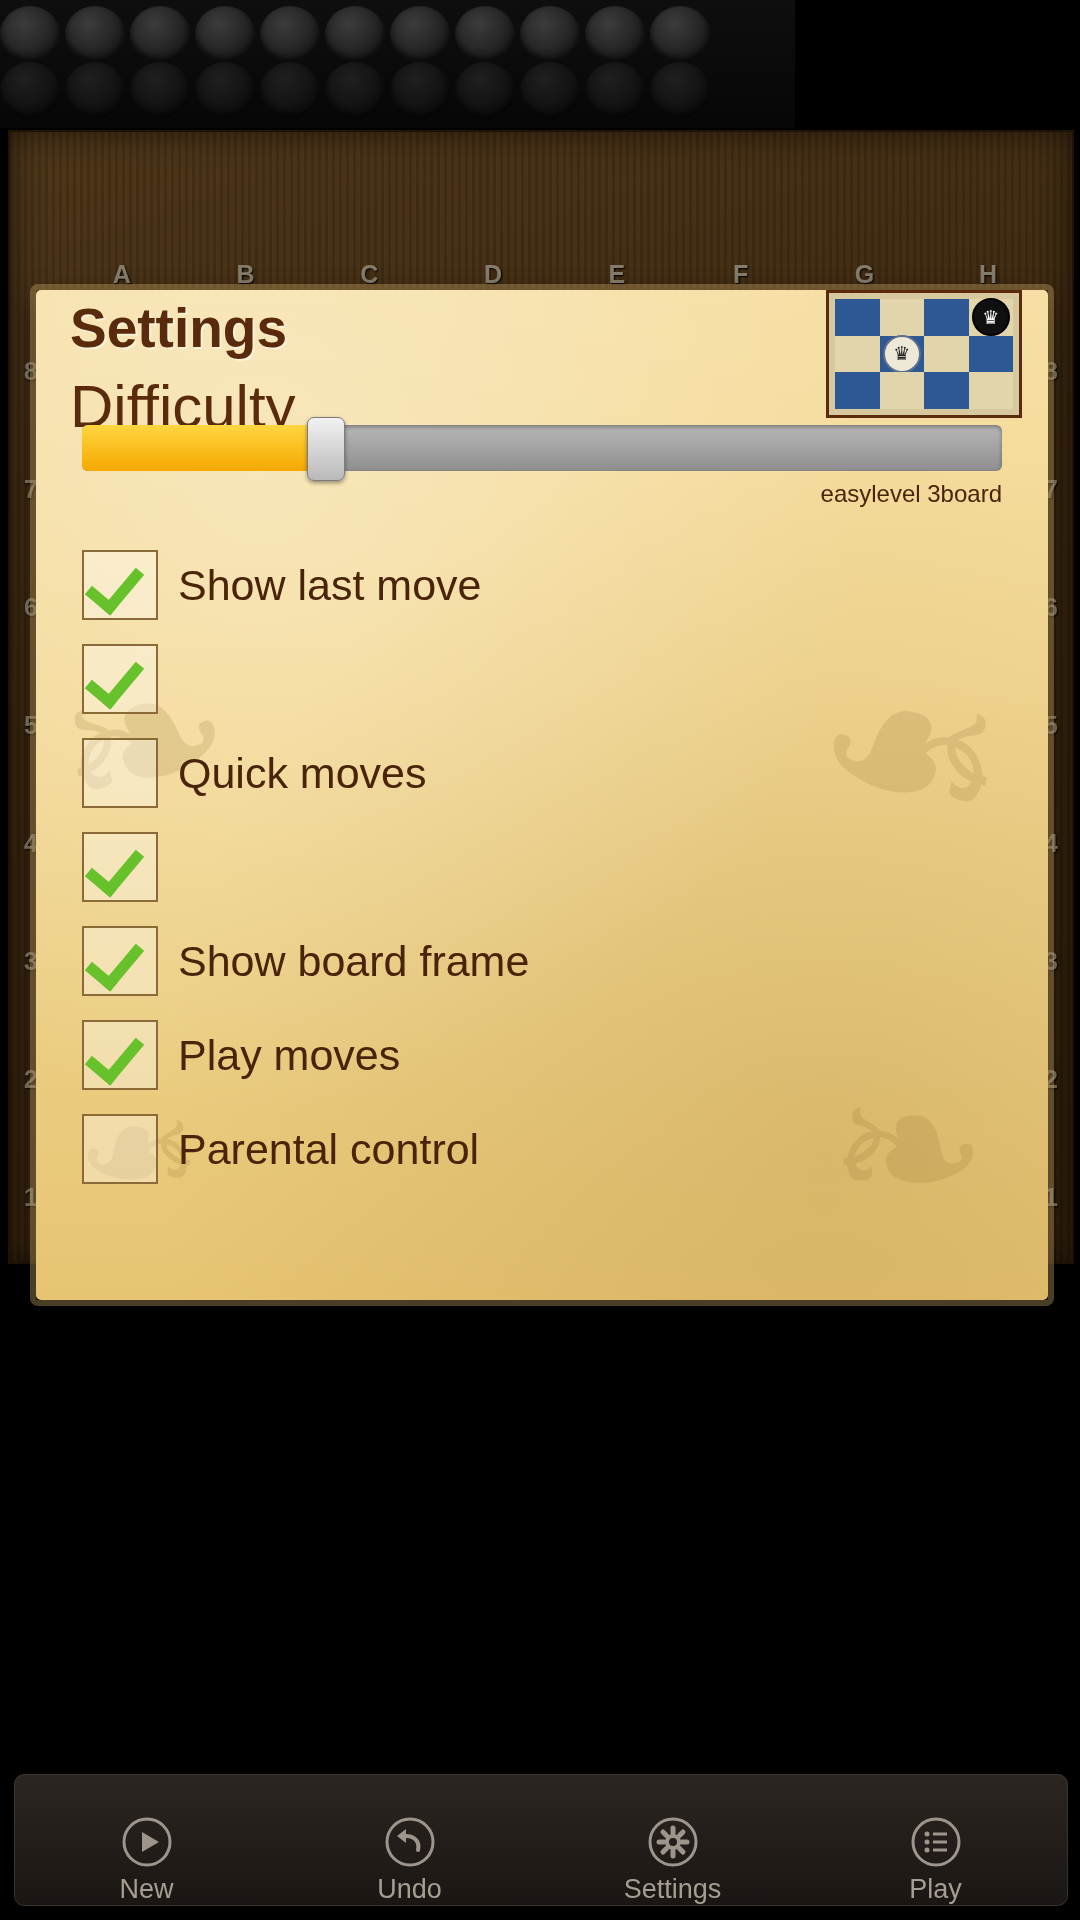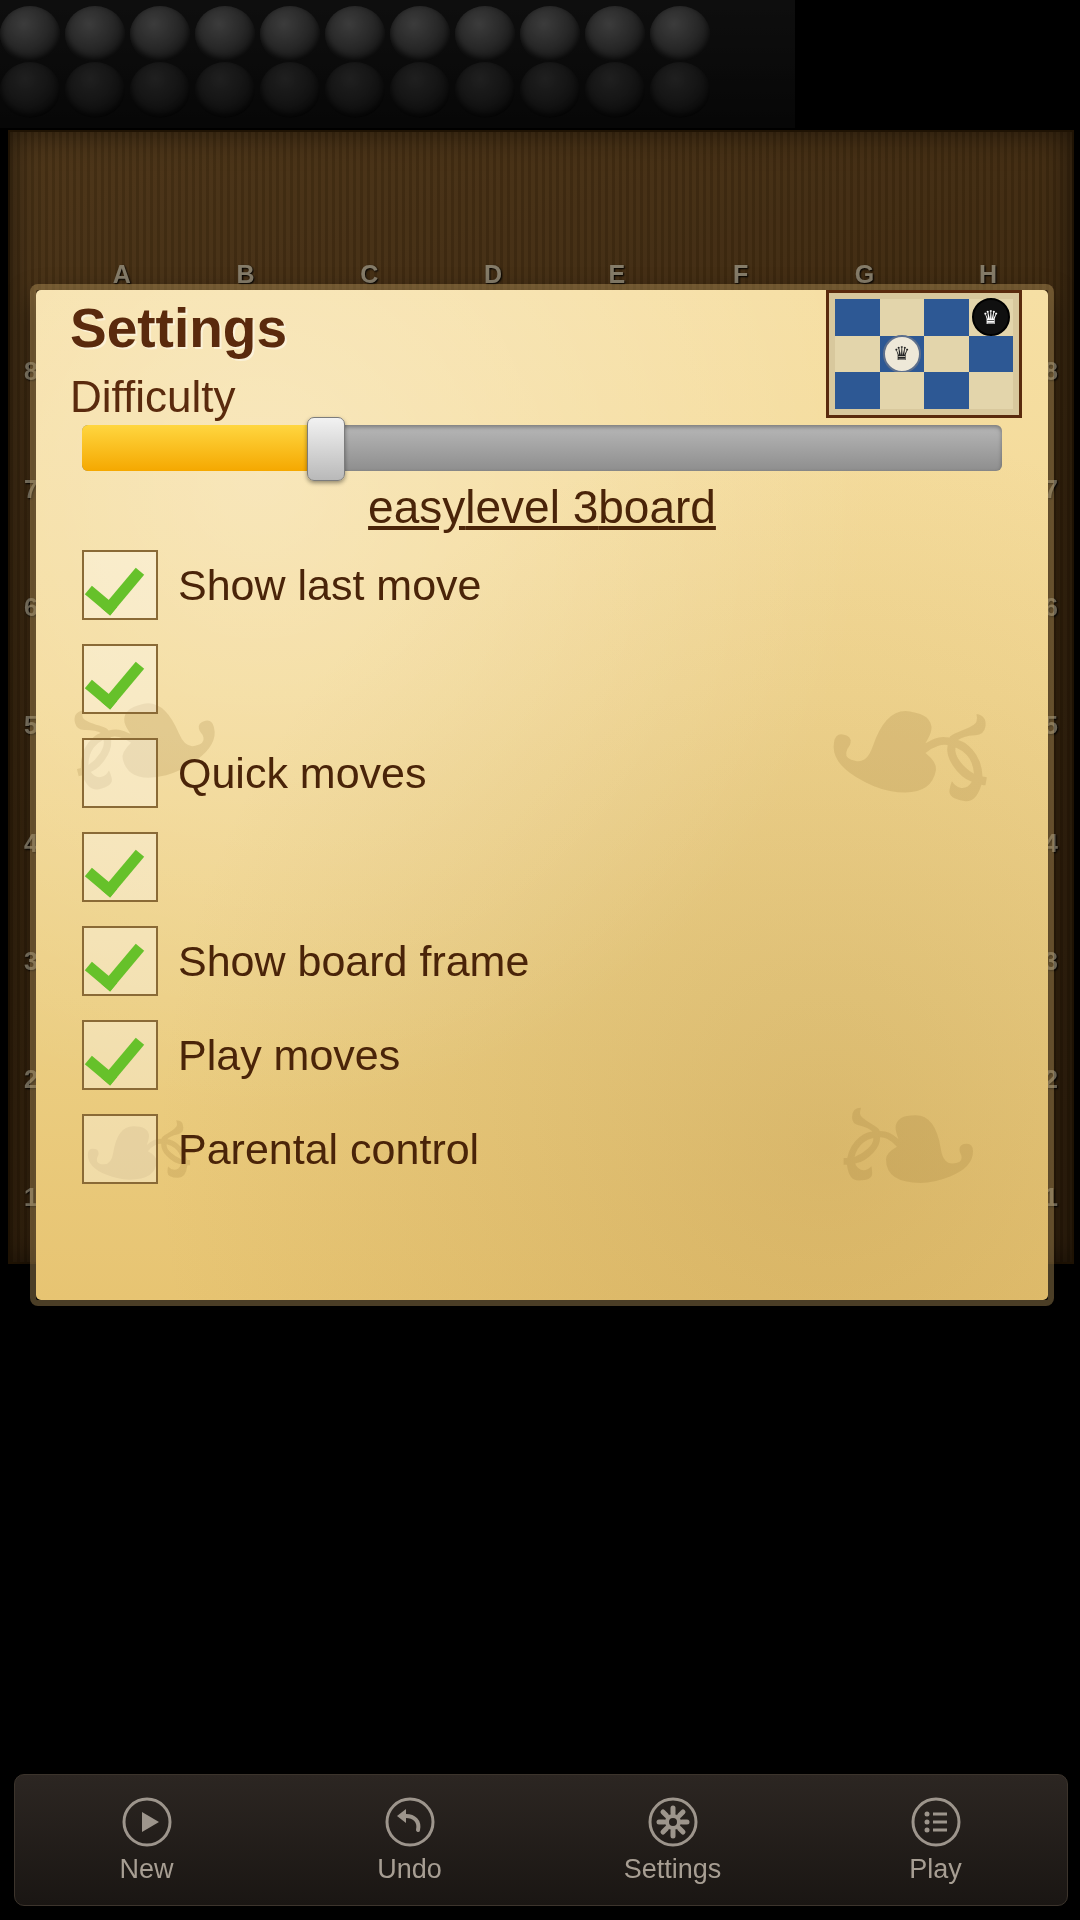--- a/index.html
+++ b/index.html
@@ -120,21 +120,21 @@
 
   
   .toolbar {
     position: absolute;
     left: 14px; bottom: 14px;
     width: 1052px; height: 130px;
     border-radius: 10px;
     background: linear-gradient(#2c2622, #1a1613);
     border: 1px solid #3c342c;
     display: flex;
-    align-items: center;
+    align-items: flex-end;
   }
   .tb-item {
     flex: 1;
     text-align: center;
     color: #9d958c;
   }
   .tb-icon {
     display: block;
     margin: 0 auto 6px auto;
     width: 52px; height: 52px;
@@ -213,21 +213,21 @@
     border-radius: 50%;
     display: flex; align-items: center; justify-content: center;
     font-size: 19px; line-height: 1;
   }
   .p-piece.black { background: #101010; color: #fff; border: 2px solid #000; }
   .p-piece.white { background: #eee8d8; color: #222; border: 2px solid #5d6f8c; }
 
   .section-label {
     position: absolute;
     left: 34px; top: 82px;
-    font-size: 44px;
+    font-size: 60px;
     color: #5a2a0d;
   }
 
   
   .slider {
     position: absolute;
     left: 46px; top: 135px;
     width: 920px; height: 46px;
   }
   .slider-track {
@@ -252,24 +252,23 @@
     border-radius: 7px;
     background: linear-gradient(#f2f2f2, #b9b9b9);
     border: 1px solid #7c7c7c;
     box-shadow: 0 2px 4px rgba(0,0,0,.4);
   }
   .slider-labels {
     position: absolute;
     left: 46px; top: 190px;
     width: 920px;
     display: flex;
-    justify-content: center;
+    justify-content: flex-end;
     color: #4a2409;
-    font-size: 46px;
-    text-decoration: underline;
+    font-size: 24px;
   }
 
   
   .options {
     position: absolute;
     left: 46px; top: 248px;
     width: 920px;
   }
   .opt-row {
     display: flex;

